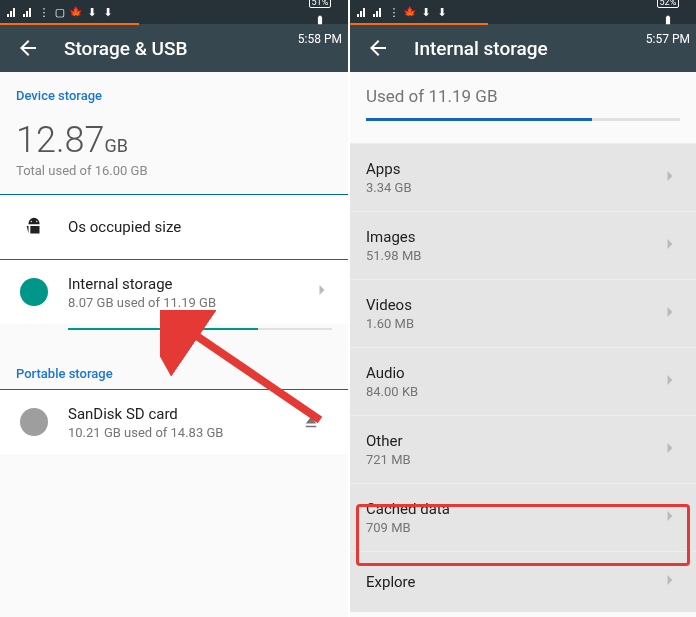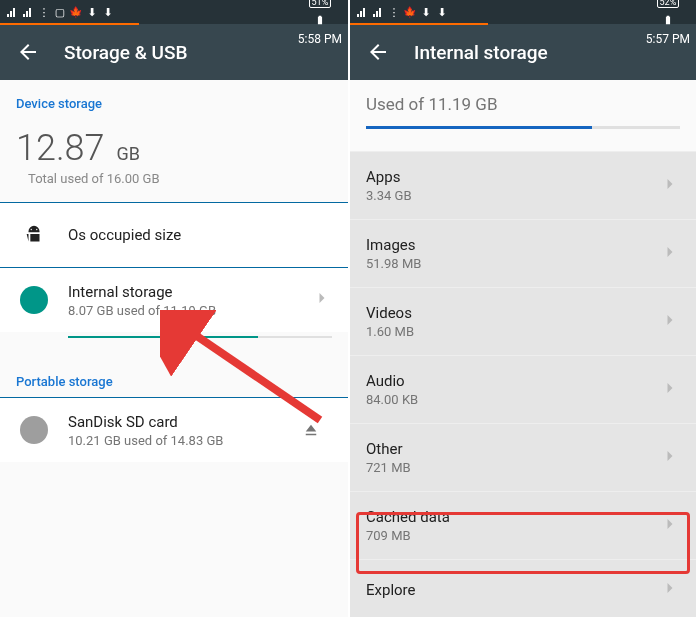--- a/index.html
+++ b/index.html
@@ -5,29 +5,29 @@
     * { margin: 0; padding: 0; box-sizing: border-box; font-family: Roboto, Arial, sans-serif; }
     body { background: #fff; display: flex; width: 696px; height: 617px; }
     .screen { width: 348px; height: 617px; background: #fafafa; display: flex; flex-direction: column; position: relative; }
     .screen + .screen { border-left: 2px solid #fff; }
     .statusbar { height: 24px; background: #263238; display: flex; align-items: center; padding: 0 6px; color: #fff; font-size: 11px; justify-content: space-between; }
     .sb-left, .sb-right { display: flex; align-items: center; gap: 4px; }
     .sb-right { gap: 6px; flex-direction: column; }
     .sb-icon { width: 12px; height: 12px; display: inline-flex; align-items: center; justify-content: center; }
     .sb-orange { width: 100%; height: 2px; background: linear-gradient(to right, #ff6b00 40%, transparent 40%); position: absolute; bottom: -1px; left: 0; }
     .battery-box { border: 1px solid #fff; padding: 0 2px; font-size: 9px; border-radius: 2px; }
-    .appbar { height: 56px; background: #37474f; display: flex; align-items: center; padding: 4px 16px; color: #fff; }
+    .appbar { height: 48px; background: #37474f; display: flex; align-items: center; padding: 4px 16px; color: #fff; }
     .back-arrow { width: 24px; height: 24px; margin-right: 24px; cursor: pointer; }
     .appbar-title { font-size: 19px; font-weight: 500; }
     .content { flex: 1; overflow: hidden; background: #fafafa; }
     .subheader { color: #1976d2; font-size: 13px; font-weight: 500; padding: 16px 16px 8px; }
     .big-storage { padding: 8px 16px 16px; }
     .big-number { font-size: 36px; color: #555; font-weight: 300; }
-    .big-unit { font-size: 18px; color: #555; margin-left: 12px; }
-    .big-sub { font-size: 13px; color: #888; margin-top: 2px; margin-left: 12px; }
+    .big-unit { font-size: 18px; color: #555; margin-left: 0; }
+    .big-sub { font-size: 13px; color: #888; margin-top: 2px; }
     .list-item { display: flex; align-items: center; padding: 14px 16px; border-top: 1px solid #0369a1; background: #fff; position: relative; cursor: pointer; }
     .item-icon { width: 36px; height: 36px; margin-right: 16px; display: flex; align-items: center; justify-content: center; }
     .android-icon { width: 22px; height: 22px; }
     .circle-icon { width: 28px; height: 28px; border-radius: 50%; }
     .teal { background: #009688; }
     .grey { background: #9e9e9e; }
     .item-text { flex: 1; }
     .item-title { font-size: 15px; color: #212121; }
     .item-sub { font-size: 13px; color: #757575; margin-top: 2px; }
     .chevron { color: #bbb; }

